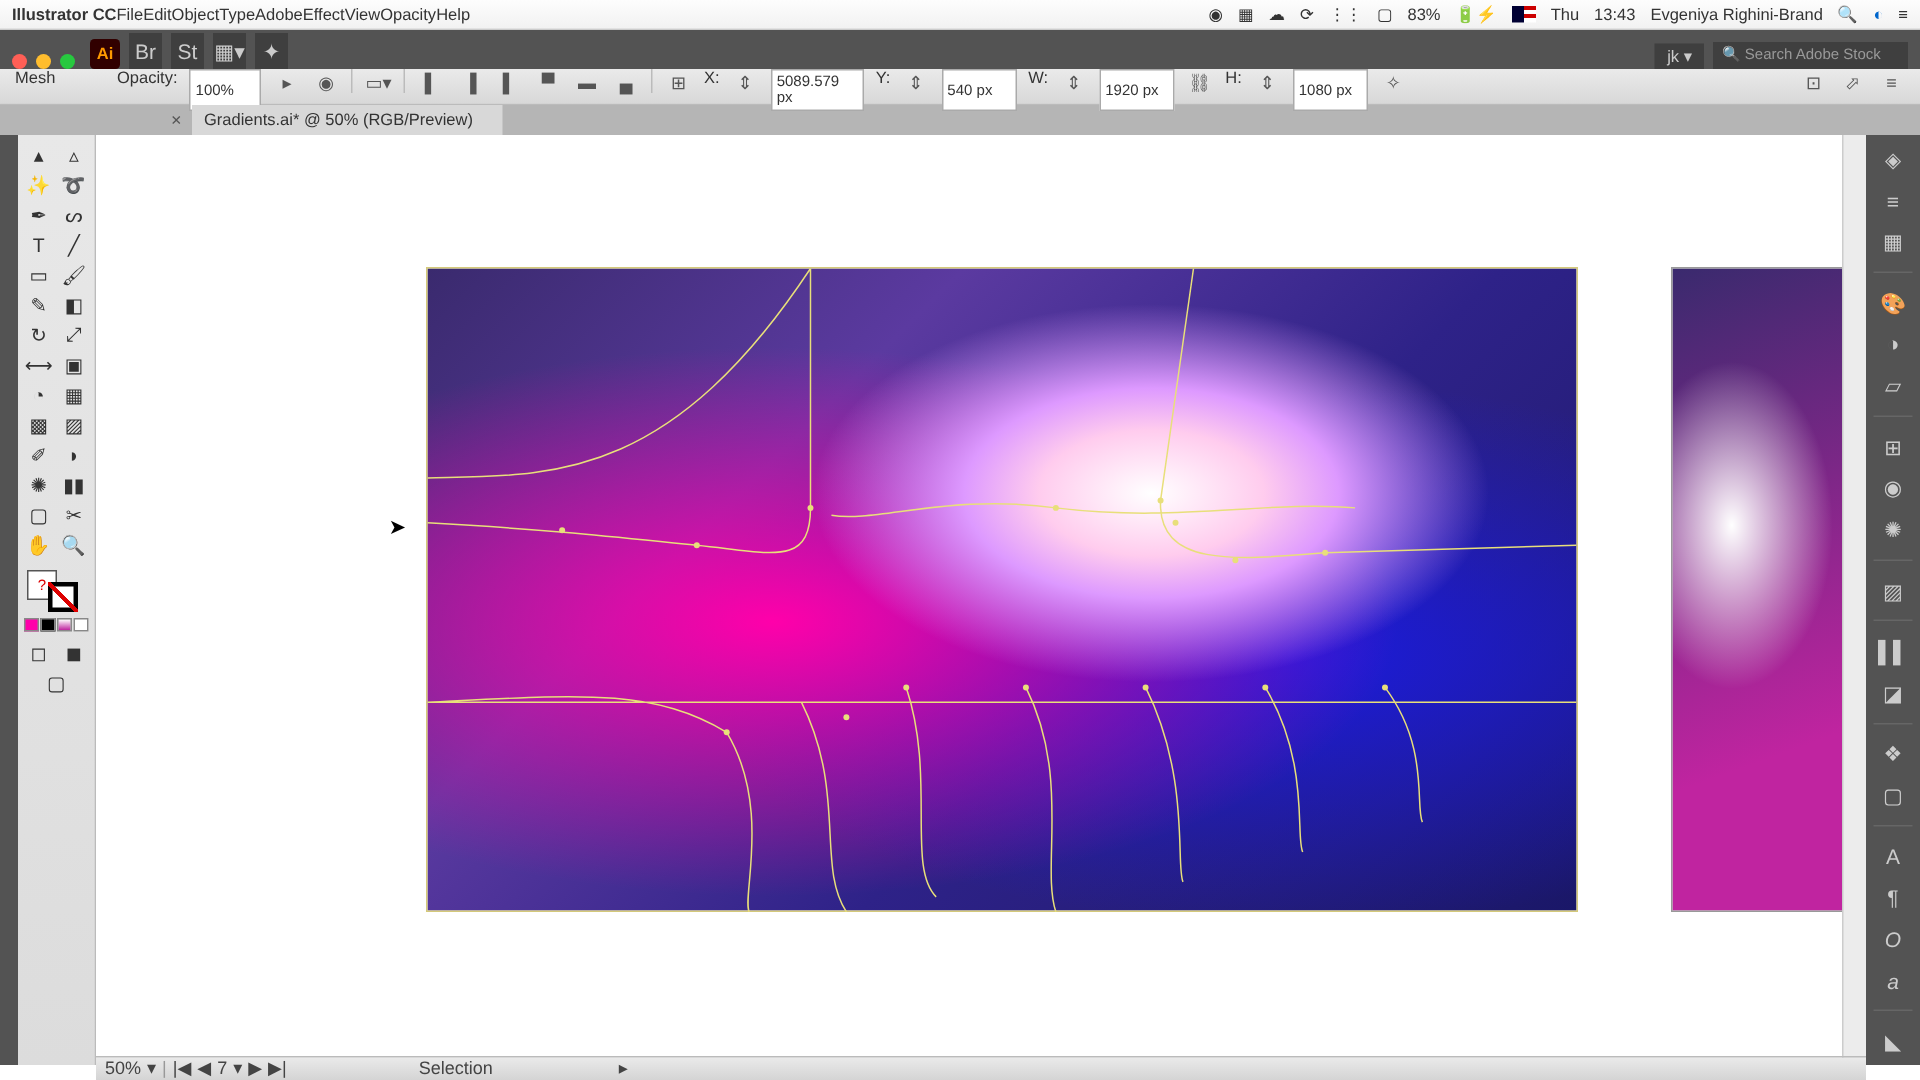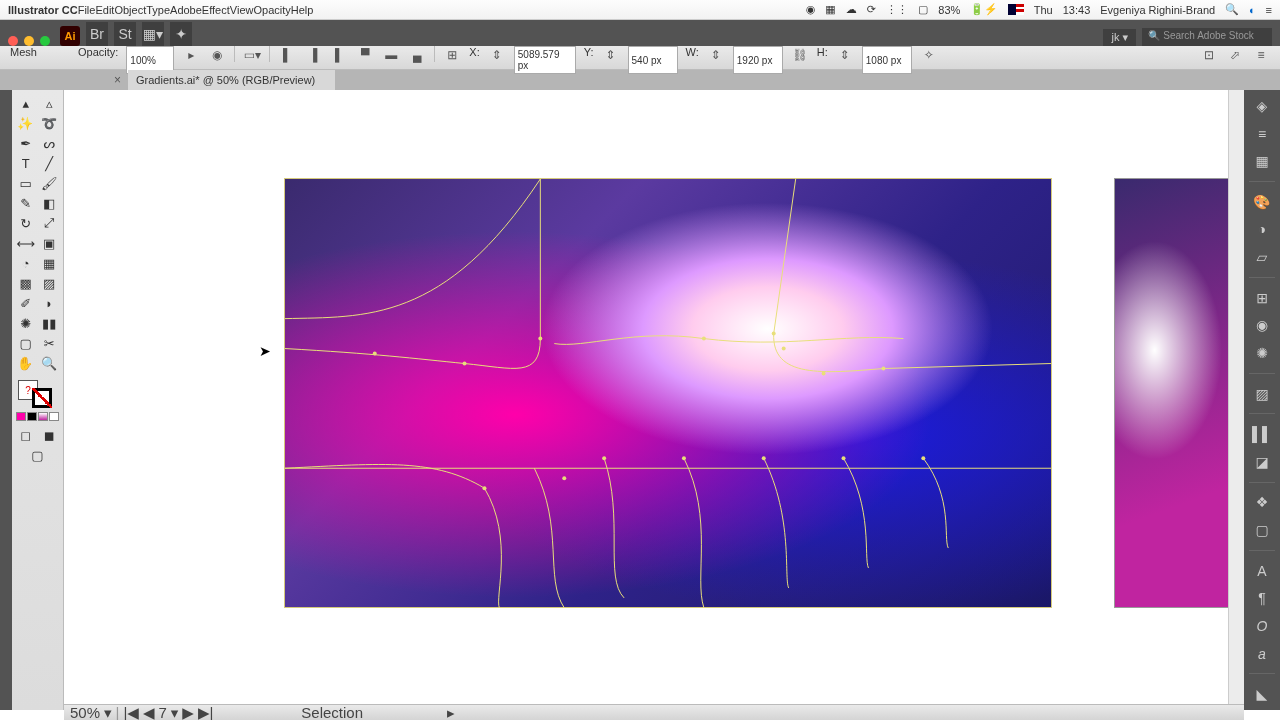--- a/index.html
+++ b/index.html
@@ -49,21 +49,21 @@
 .artboard2 { position: absolute; left: 1050px; top: 88px; width: 200px; height: 430px; background: radial-gradient(ellipse at 20% 40%, #fff 0%, transparent 30%), linear-gradient(160deg, #3a2a6e 0%, #c024a0 70%); border:1px solid #999; }
 .mesh-overlay { position: absolute; inset: 0; }
 .cursor-ptr { position: absolute; left: 195px; top: 253px; font-size: 14px; color: #000; }
 
 .v-scroll { width: 16px; background: #ececec; border-left: 1px solid #ccc; }
 
 .right-panels { width: 36px; background: #535353; display: flex; flex-direction: column; align-items: center; padding: 6px 0; gap: 8px; }
 .panel-icon { width: 22px; height: 22px; color: #ccc; display: flex; align-items: center; justify-content: center; font-size: 14px; cursor: pointer; }
 .panel-sep { width: 26px; height: 1px; background: #666; margin: 2px 0; }
 
-.status-bar { height: 16px; background: linear-gradient(#eaeaea,#d4d4d4); border-top: 1px solid #bbb; display: flex; align-items: center; padding: 0 6px; font-size: 15px; color: #444; gap: 4px; position:absolute; bottom:0; left:64px; right:36px; }
+.status-bar { height: 16px; background: linear-gradient(#eaeaea,#d4d4d4); border-top: 1px solid #bbb; display: flex; padding: 0 6px; font-size: 12px; color: #444; gap: 4px; position:absolute; bottom:0; left:64px; right:36px; }
 .status-bar .sep { color: #999; }
 </style>
 </head>
 <body>
 
 <div class="mac-menu">
   <span class="apple"></span>
   <span class="app-name">Illustrator CC</span>
   <span>File</span>
   <span>Edit</span>

